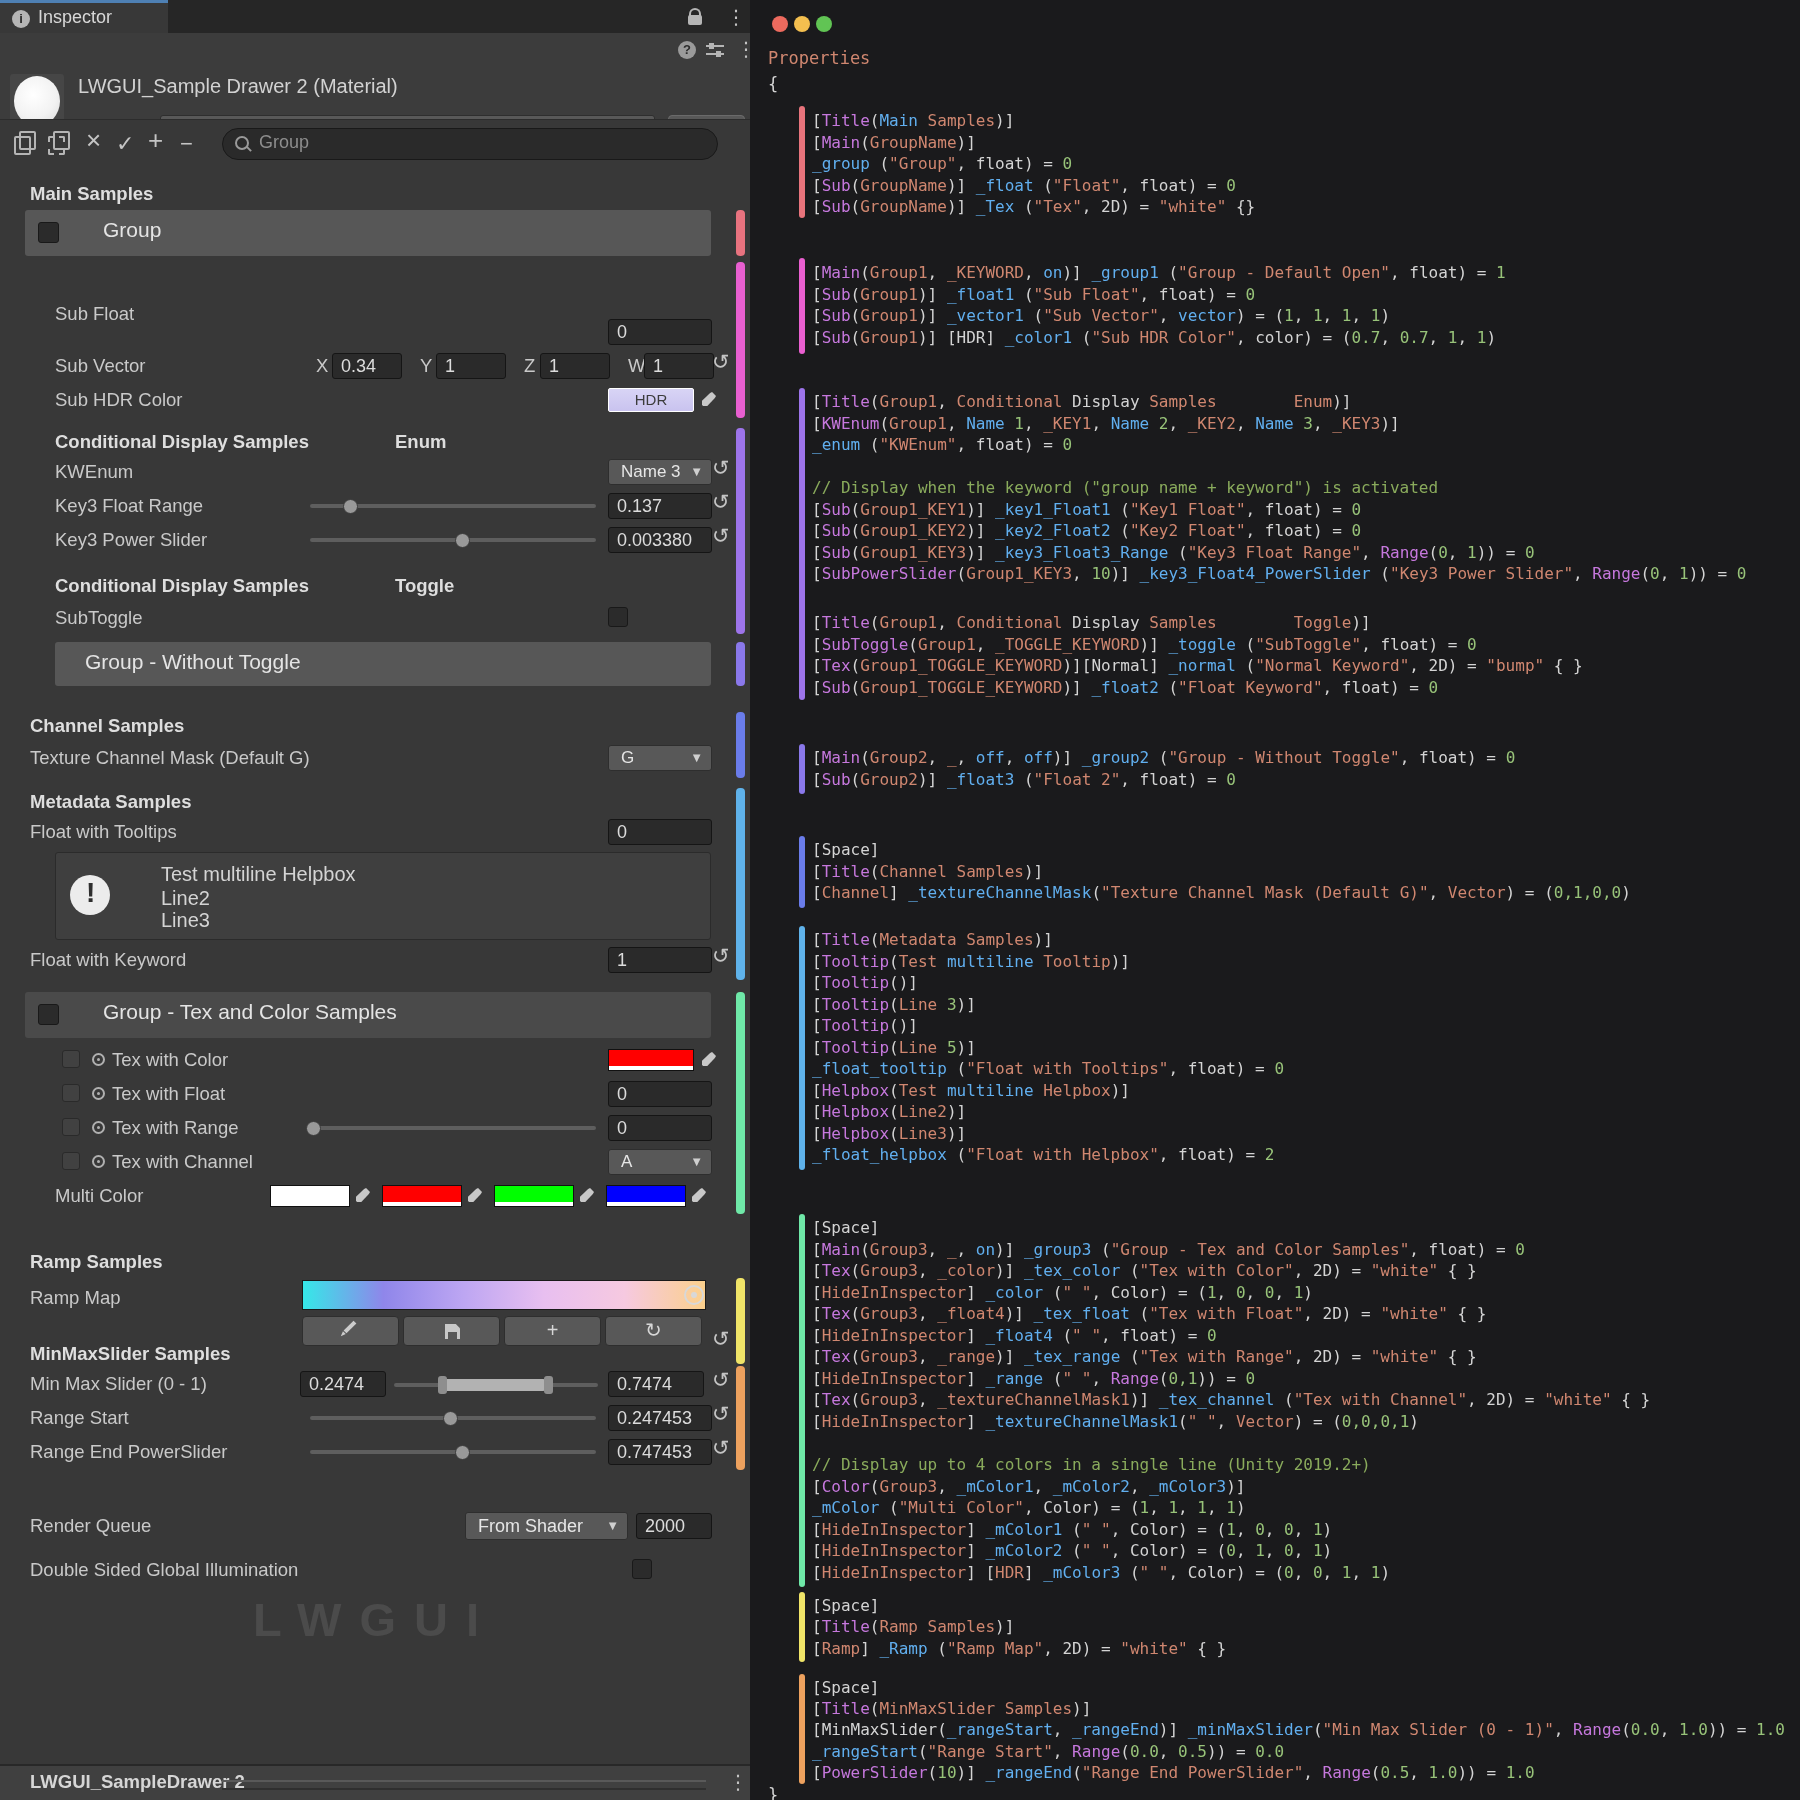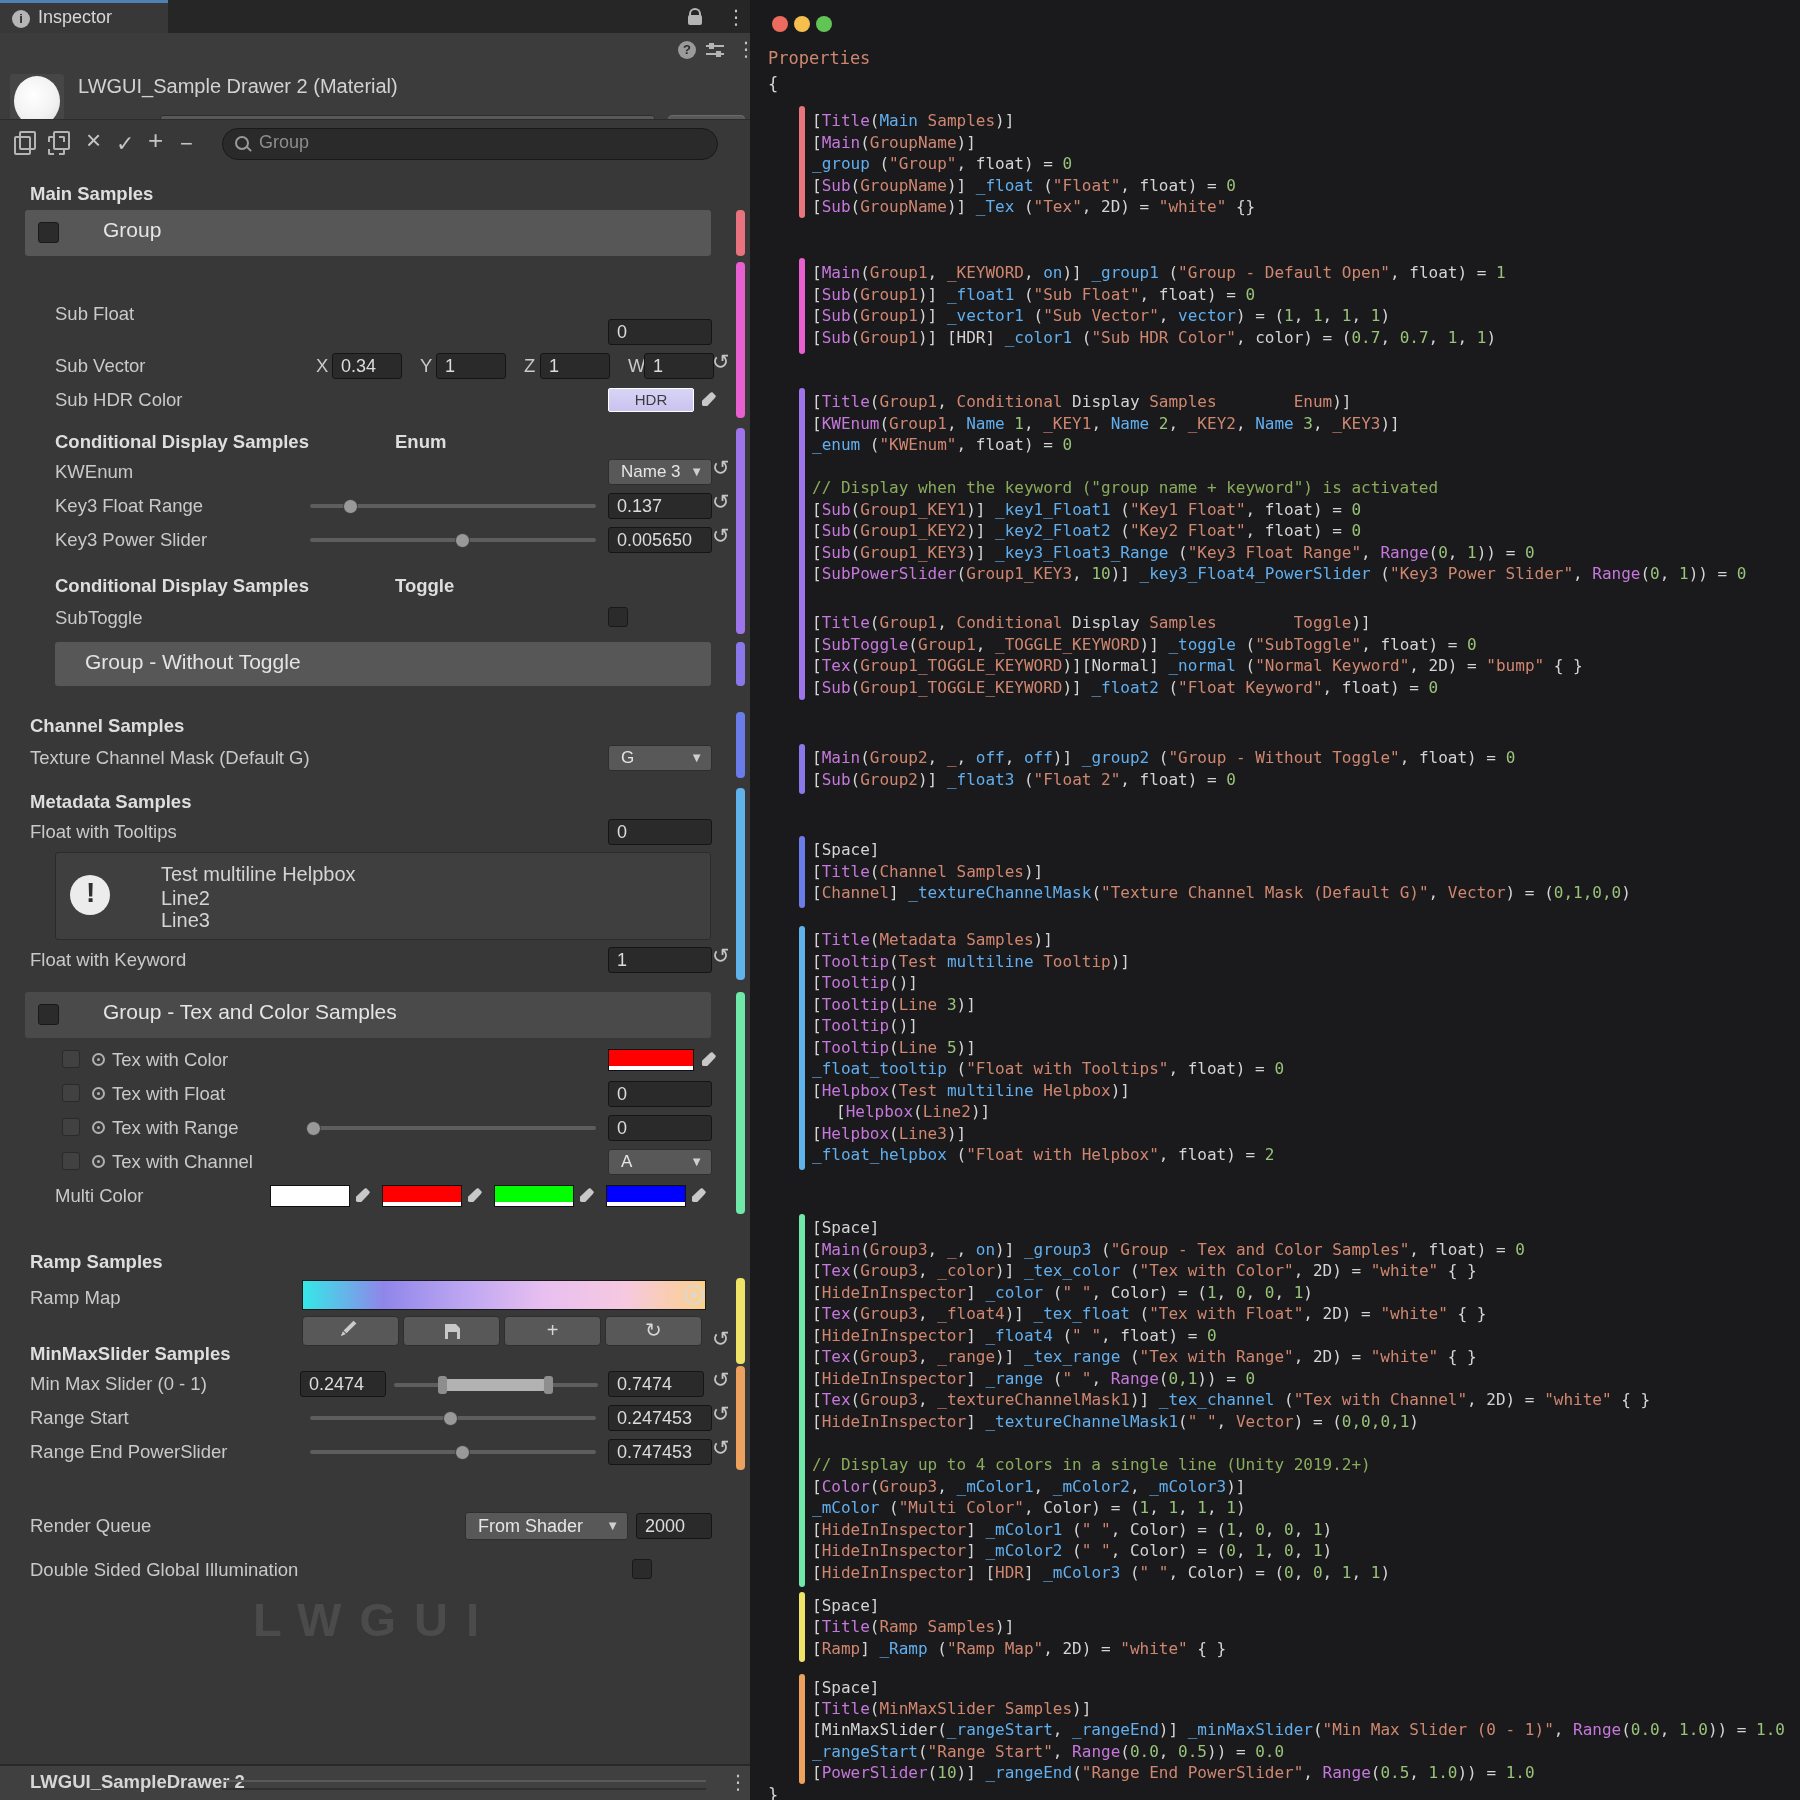--- a/index.html
+++ b/index.html
@@ -186,21 +186,21 @@
       <span class="lbl" style="left:55px;top:492px;">Key3 Float Range</span>
       <span class="track" style="left:310px;top:504px;width:286px;"></span>
       <span class="knob" style="left:343px;top:499px;"></span>
       <span class="fld" style="left:608px;top:493px;width:104px;">0.137</span>
     </div>
 
     <div>
       <span class="lbl" style="left:55px;top:526px;">Key3 Power Slider</span>
       <span class="track" style="left:310px;top:538px;width:286px;"></span>
       <span class="knob" style="left:455px;top:533px;"></span>
-      <span class="fld" style="left:608px;top:527px;width:104px;">0.005650</span>
+      <span class="fld" style="left:608px;top:527px;width:104px;">0.003380</span>
     </div>
 
     <div>
       <span class="lbl bold" style="left:55px;top:572px;">Conditional Display Samples</span>
       <span class="lbl bold" style="left:395px;top:572px;">Toggle</span>
     </div>
 
     <div>
       <span class="lbl" style="left:55px;top:604px;">SubToggle</span>
       <span class="cbx" style="left:608px;top:607px;width:20px;height:20px;"></span>
@@ -426,21 +426,21 @@
         <div class="cline" style="top: 883px;"><span style="color: rgb(212, 212, 212);">[</span><span style="color: rgb(208, 135, 112);">Channel</span><span style="color: rgb(212, 212, 212);">] </span><span style="color: rgb(97, 175, 239);">_textureChannelMask</span><span style="color: rgb(212, 212, 212);">(</span><span style="color: rgb(208, 135, 112);">"Texture Channel Mask (Default G)"</span><span style="color: rgb(212, 212, 212);">, </span><span style="color: rgb(208, 135, 112);">Vector</span><span style="color: rgb(212, 212, 212);">) = (</span><span style="color: rgb(152, 195, 121);">0,1,0,0</span><span style="color: rgb(212, 212, 212);">)</span></div>
         <div class="cbar" style="top: 926px; height: 244px; background: rgb(95, 178, 234);"></div>
         <div class="cline" style="top: 930px;"><span style="color: rgb(212, 212, 212);">[</span><span style="color: rgb(198, 120, 221);">Title</span><span style="color: rgb(212, 212, 212);">(</span><span style="color: rgb(208, 135, 112);">Metadata Samples</span><span style="color: rgb(212, 212, 212);">)]</span></div>
         <div class="cline" style="top: 952px;"><span style="color: rgb(212, 212, 212);">[</span><span style="color: rgb(198, 120, 221);">Tooltip</span><span style="color: rgb(212, 212, 212);">(</span><span style="color: rgb(208, 135, 112);">Test </span><span style="color: rgb(97, 175, 239);">multiline</span><span style="color: rgb(208, 135, 112);"> Tooltip</span><span style="color: rgb(212, 212, 212);">)]</span></div>
         <div class="cline" style="top: 973px;"><span style="color: rgb(212, 212, 212);">[</span><span style="color: rgb(198, 120, 221);">Tooltip</span><span style="color: rgb(212, 212, 212);">()]</span></div>
         <div class="cline" style="top: 995px;"><span style="color: rgb(212, 212, 212);">[</span><span style="color: rgb(198, 120, 221);">Tooltip</span><span style="color: rgb(212, 212, 212);">(</span><span style="color: rgb(208, 135, 112);">Line </span><span style="color: rgb(152, 195, 121);">3</span><span style="color: rgb(212, 212, 212);">)]</span></div>
         <div class="cline" style="top: 1016px;"><span style="color: rgb(212, 212, 212);">[</span><span style="color: rgb(198, 120, 221);">Tooltip</span><span style="color: rgb(212, 212, 212);">()]</span></div>
         <div class="cline" style="top: 1038px;"><span style="color: rgb(212, 212, 212);">[</span><span style="color: rgb(198, 120, 221);">Tooltip</span><span style="color: rgb(212, 212, 212);">(</span><span style="color: rgb(208, 135, 112);">Line </span><span style="color: rgb(152, 195, 121);">5</span><span style="color: rgb(212, 212, 212);">)]</span></div>
         <div class="cline" style="top: 1059px;"><span style="color: rgb(97, 175, 239);">_float_tooltip</span><span style="color: rgb(212, 212, 212);"> (</span><span style="color: rgb(208, 135, 112);">"Float with Tooltips"</span><span style="color: rgb(212, 212, 212);">, float) = </span><span style="color: rgb(152, 195, 121);">0</span></div>
         <div class="cline" style="top: 1081px;"><span style="color: rgb(212, 212, 212);">[</span><span style="color: rgb(198, 120, 221);">Helpbox</span><span style="color: rgb(212, 212, 212);">(</span><span style="color: rgb(208, 135, 112);">Test </span><span style="color: rgb(97, 175, 239);">multiline</span><span style="color: rgb(208, 135, 112);"> Helpbox</span><span style="color: rgb(212, 212, 212);">)]</span></div>
-        <div class="cline" style="top: 1102px; margin-left: 24px;"><span style="color: rgb(212, 212, 212);">[</span><span style="color: rgb(198, 120, 221);">Helpbox</span><span style="color: rgb(212, 212, 212);">(</span><span style="color: rgb(208, 135, 112);">Line2</span><span style="color: rgb(212, 212, 212);">)]</span></div>
+        <div class="cline" style="top: 1102px;"><span style="color: rgb(212, 212, 212);">[</span><span style="color: rgb(198, 120, 221);">Helpbox</span><span style="color: rgb(212, 212, 212);">(</span><span style="color: rgb(208, 135, 112);">Line2</span><span style="color: rgb(212, 212, 212);">)]</span></div>
         <div class="cline" style="top: 1124px;"><span style="color: rgb(212, 212, 212);">[</span><span style="color: rgb(198, 120, 221);">Helpbox</span><span style="color: rgb(212, 212, 212);">(</span><span style="color: rgb(208, 135, 112);">Line3</span><span style="color: rgb(212, 212, 212);">)]</span></div>
         <div class="cline" style="top: 1145px;"><span style="color: rgb(97, 175, 239);">_float_helpbox</span><span style="color: rgb(212, 212, 212);"> (</span><span style="color: rgb(208, 135, 112);">"Float with Helpbox"</span><span style="color: rgb(212, 212, 212);">, float) = </span><span style="color: rgb(152, 195, 121);">2</span></div>
         <div class="cbar" style="top: 1214px; height: 373px; background: rgb(111, 232, 168);"></div>
         <div class="cline" style="top: 1218px;"><span style="color: rgb(212, 212, 212);">[Space]</span></div>
         <div class="cline" style="top: 1240px;"><span style="color: rgb(212, 212, 212);">[</span><span style="color: rgb(198, 120, 221);">Main</span><span style="color: rgb(212, 212, 212);">(</span><span style="color: rgb(208, 135, 112);">Group3</span><span style="color: rgb(212, 212, 212);">, </span><span style="color: rgb(208, 135, 112);">_</span><span style="color: rgb(212, 212, 212);">, </span><span style="color: rgb(97, 175, 239);">on</span><span style="color: rgb(212, 212, 212);">)] </span><span style="color: rgb(97, 175, 239);">_group3</span><span style="color: rgb(212, 212, 212);"> (</span><span style="color: rgb(208, 135, 112);">"Group - Tex and Color Samples"</span><span style="color: rgb(212, 212, 212);">, float) = </span><span style="color: rgb(152, 195, 121);">0</span></div>
         <div class="cline" style="top: 1261px;"><span style="color: rgb(212, 212, 212);">[</span><span style="color: rgb(198, 120, 221);">Tex</span><span style="color: rgb(212, 212, 212);">(</span><span style="color: rgb(208, 135, 112);">Group3</span><span style="color: rgb(212, 212, 212);">, </span><span style="color: rgb(208, 135, 112);">_color</span><span style="color: rgb(212, 212, 212);">)] </span><span style="color: rgb(97, 175, 239);">_tex_color</span><span style="color: rgb(212, 212, 212);"> (</span><span style="color: rgb(208, 135, 112);">"Tex with Color"</span><span style="color: rgb(212, 212, 212);">, 2D) = </span><span style="color: rgb(208, 135, 112);">"white"</span><span style="color: rgb(212, 212, 212);"> { }</span></div>
         <div class="cline" style="top: 1283px;"><span style="color: rgb(212, 212, 212);">[</span><span style="color: rgb(208, 135, 112);">HideInInspector</span><span style="color: rgb(212, 212, 212);">] </span><span style="color: rgb(97, 175, 239);">_color</span><span style="color: rgb(212, 212, 212);"> (</span><span style="color: rgb(208, 135, 112);">" "</span><span style="color: rgb(212, 212, 212);">, Color) = (</span><span style="color: rgb(152, 195, 121);">1</span><span style="color: rgb(212, 212, 212);">, </span><span style="color: rgb(152, 195, 121);">0</span><span style="color: rgb(212, 212, 212);">, </span><span style="color: rgb(152, 195, 121);">0</span><span style="color: rgb(212, 212, 212);">, </span><span style="color: rgb(152, 195, 121);">1</span><span style="color: rgb(212, 212, 212);">)</span></div>
         <div class="cline" style="top: 1304px;"><span style="color: rgb(212, 212, 212);">[</span><span style="color: rgb(198, 120, 221);">Tex</span><span style="color: rgb(212, 212, 212);">(</span><span style="color: rgb(208, 135, 112);">Group3</span><span style="color: rgb(212, 212, 212);">, </span><span style="color: rgb(208, 135, 112);">_float4</span><span style="color: rgb(212, 212, 212);">)] </span><span style="color: rgb(97, 175, 239);">_tex_float</span><span style="color: rgb(212, 212, 212);"> (</span><span style="color: rgb(208, 135, 112);">"Tex with Float"</span><span style="color: rgb(212, 212, 212);">, 2D) = </span><span style="color: rgb(208, 135, 112);">"white"</span><span style="color: rgb(212, 212, 212);"> { }</span></div>
         <div class="cline" style="top: 1326px;"><span style="color: rgb(212, 212, 212);">[</span><span style="color: rgb(208, 135, 112);">HideInInspector</span><span style="color: rgb(212, 212, 212);">] </span><span style="color: rgb(97, 175, 239);">_float4</span><span style="color: rgb(212, 212, 212);"> (</span><span style="color: rgb(208, 135, 112);">" "</span><span style="color: rgb(212, 212, 212);">, float) = </span><span style="color: rgb(152, 195, 121);">0</span></div>
         <div class="cline" style="top: 1347px;"><span style="color: rgb(212, 212, 212);">[</span><span style="color: rgb(198, 120, 221);">Tex</span><span style="color: rgb(212, 212, 212);">(</span><span style="color: rgb(208, 135, 112);">Group3</span><span style="color: rgb(212, 212, 212);">, </span><span style="color: rgb(208, 135, 112);">_range</span><span style="color: rgb(212, 212, 212);">)] </span><span style="color: rgb(97, 175, 239);">_tex_range</span><span style="color: rgb(212, 212, 212);"> (</span><span style="color: rgb(208, 135, 112);">"Tex with Range"</span><span style="color: rgb(212, 212, 212);">, 2D) = </span><span style="color: rgb(208, 135, 112);">"white"</span><span style="color: rgb(212, 212, 212);"> { }</span></div>

